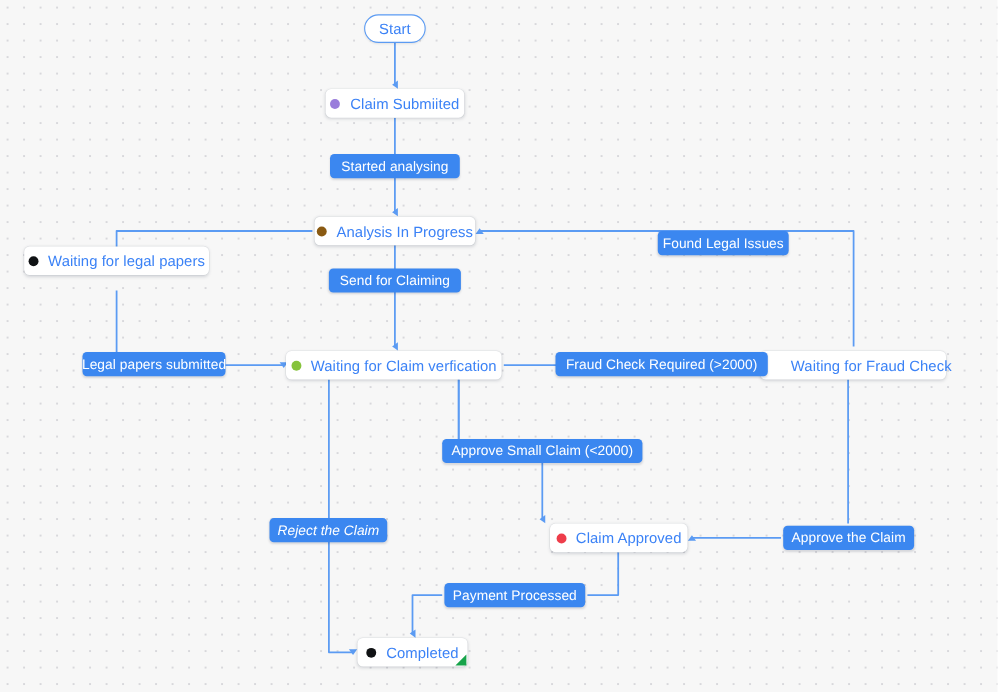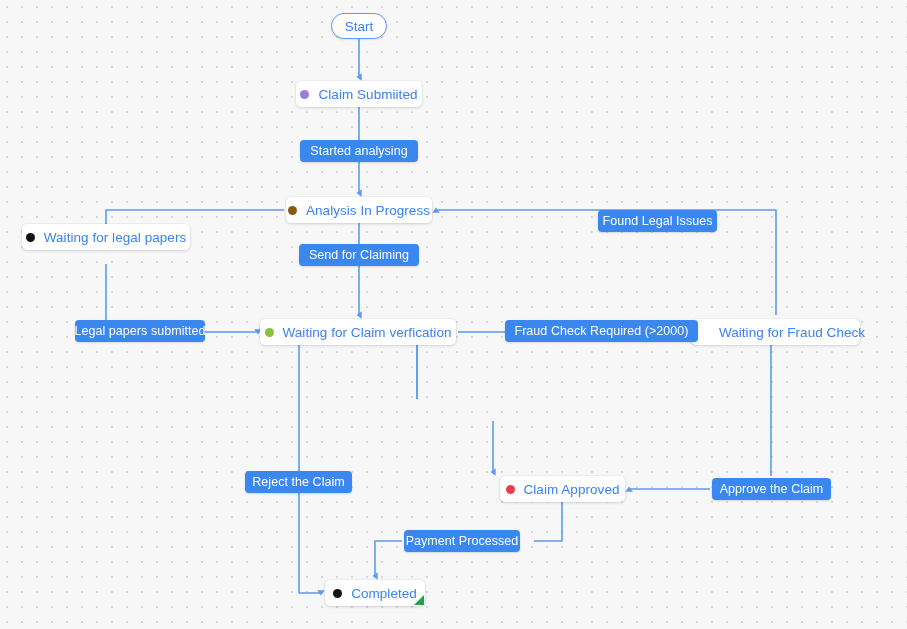--- a/index.html
+++ b/index.html
@@ -180,26 +180,29 @@
   </div>
 
   <div class="edge-label" style="left:75px; top:320px; width:130px;">
     <span>Legal papers submitted</span>
   </div>
 
   <div class="edge-label" style="left:489px; top:320px; width:193px;margin-left:16px;">
     <span>Fraud Check Required (&gt;2000)</span>
   </div>
 
-
-  <div class="edge-label" style="left:245px; top:471px; width:107px;">
+  <div class="edge-label" style="left:402px; top:399px; width:182px;">
+    <span>Approve Small Claim (&lt;2000)</span>
+  </div>
+
+  <div class="edge-label" style="left:245px; top:471px; width:107px;font-style:italic;">
     <span>Reject the Claim</span>
   </div>
 
   <div class="edge-label" style="left:712px; top:478px; width:119px;">
     <span>Approve the Claim</span>
   </div>
 
-  <div class="edge-label" style="left:404px; top:530px; width:116px;">
+  <div class="edge-label" style="left:404px; top:530px; width:128px;">
     <span>Payment Processed</span>
   </div>
 
 </div>
 
 </body></html>

